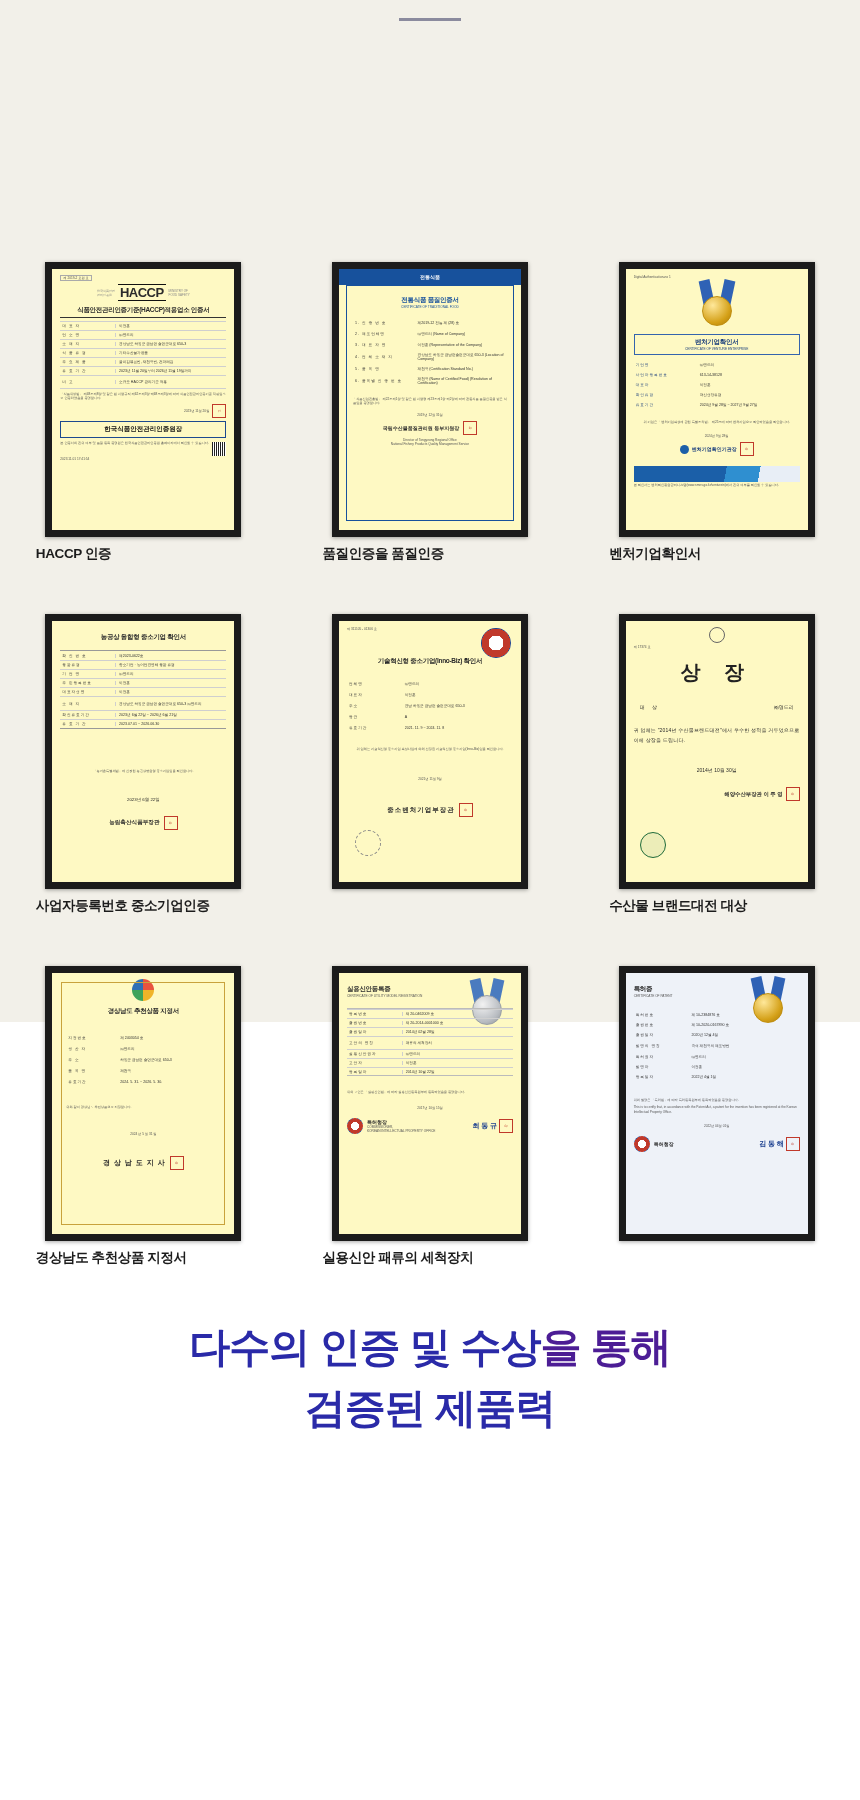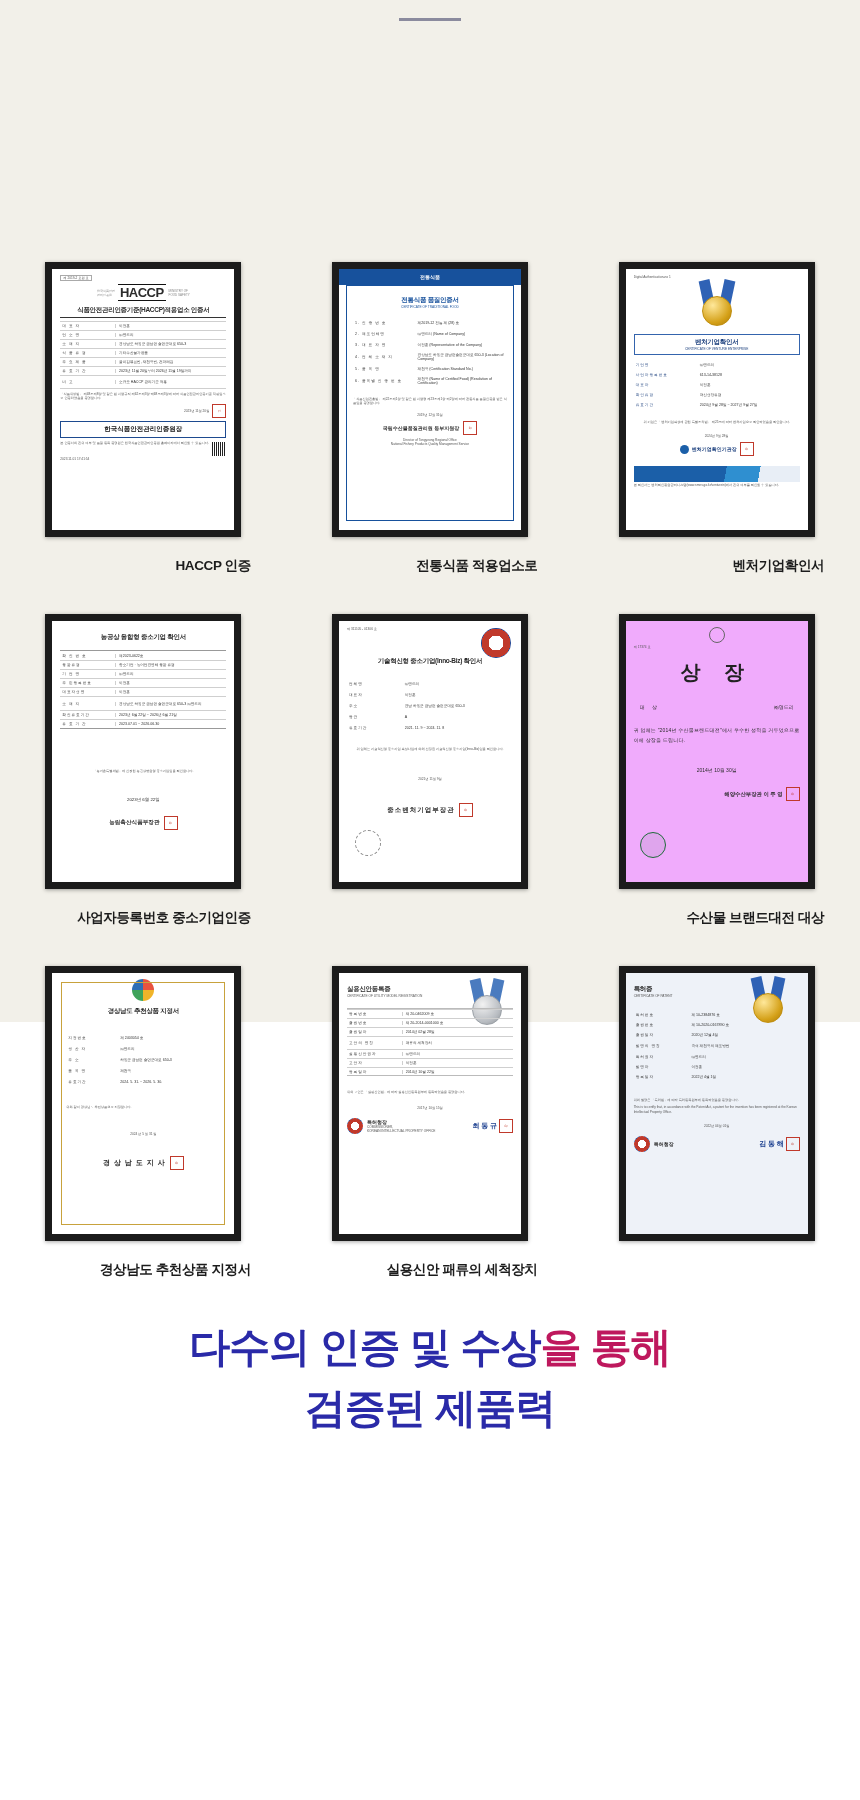--- a/index.html
+++ b/index.html
@@ -70,28 +70,28 @@
   }
   .frame {
     width: 196px;
     height: 275px;
     background: #1b1b1b;
     padding: 7px;
     box-shadow: 0 1px 4px rgba(0,0,0,0.35);
   }
   .frame-inner {
     width: 100%; height: 100%;
-    background: #ffffff;
+    background: #fef9c3;
     position: relative;
     overflow: hidden;
   }
   .caption {
-    margin-top: 20px;
+    margin-top: 8px;
     width: 215px;
-    text-align: right;
+    text-align: left;
     font-size: 13.5px;
     line-height: 1.35;
     color: #1c1c1c;
     font-weight: bold;
     letter-spacing: -0.4px;
   }
   .cell-wrap { height: 330px; }
 
   
   .doc {
@@ -149,21 +149,21 @@
   .bottom-msg {
     position: absolute;
     left: 0; top: 1320px; width: 860px;
     text-align: center;
     z-index: 5;
   }
   .bm1 {
     font-size: 41px; font-weight: bold; color: #2a2aa8;
     letter-spacing: -1px; line-height: 1.35;
   }
-  .bm1 .light { color: #be185d; }
+  .bm1 .light { color: #4c1d95; }
   .bm2 {
     margin-top: 6px;
     font-size: 41px; font-weight: bold; color: #2a2aa8;
     letter-spacing: -1px; line-height: 1.35;
   }
 </style>
 </head>
 <body>
 
 <div class="top-band"></div>
@@ -272,21 +272,21 @@
             <div style="display:flex;justify-content:center;align-items:center;gap:4px;margin-top:4px;">
               <div class="hdr-sm">국립수산물품질관리원 동부지원장</div>
               <div class="stamp-sq">印</div>
             </div>
             <div class="tiny" style="text-align:center;margin-top:3px;">Director of Tongyeong Regional Office</div>
             <div class="tiny" style="text-align:center;">National Fishery Products Quality Management Service</div>
           </div>
         </div>
       </div>
     </div>
-    <div class="caption">전통식품 적용업소로</div>
+    <div class="caption">품질인증을 품질인증</div>
   </div>
 
   <div class="cell cell-wrap">
     <div class="frame">
       <div class="frame-inner">
         <div class="doc">
           <div class="tiny">Digital Authentication-no 1</div>
           <div style="display:flex;justify-content:center;margin-top:1px;">
             <div class="medal">
               <div class="ribbon-l" style="background:#2f62b5;left:4px;transform:rotate(-12deg);"></div>
@@ -422,21 +422,21 @@
             <div class="stamp-sq">印</div>
           </div>
           <div style="position:absolute;left:16px;bottom:26px;width:26px;height:26px;border-radius:50%;border:1px dashed #888;"></div>
         </div>
       </div>
     </div>
   </div>
 
   <div class="cell cell-wrap">
     <div class="frame">
-      <div class="frame-inner" style="background:#f0abfc;">
+      <div class="frame-inner" style="background:#fef9c3;">
         <div class="doc">
           <div style="display:flex;justify-content:center;">
             <div style="width:16px;height:16px;border-radius:50%;border:1px solid #666;"></div>
           </div>
           <div class="tiny" style="margin-top:2px;">제 17374 호</div>
           <div style="text-align:center;font-size:20px;font-weight:bold;letter-spacing:9px;margin-top:10px;color:#222;">상 장</div>
           <div style="display:flex;justify-content:space-between;margin-top:18px;padding:0 6px;">
             <span style="font-size:5px;letter-spacing:3px;">대 상</span>
             <span style="font-size:5px;">㈜명드리</span>
           </div>

